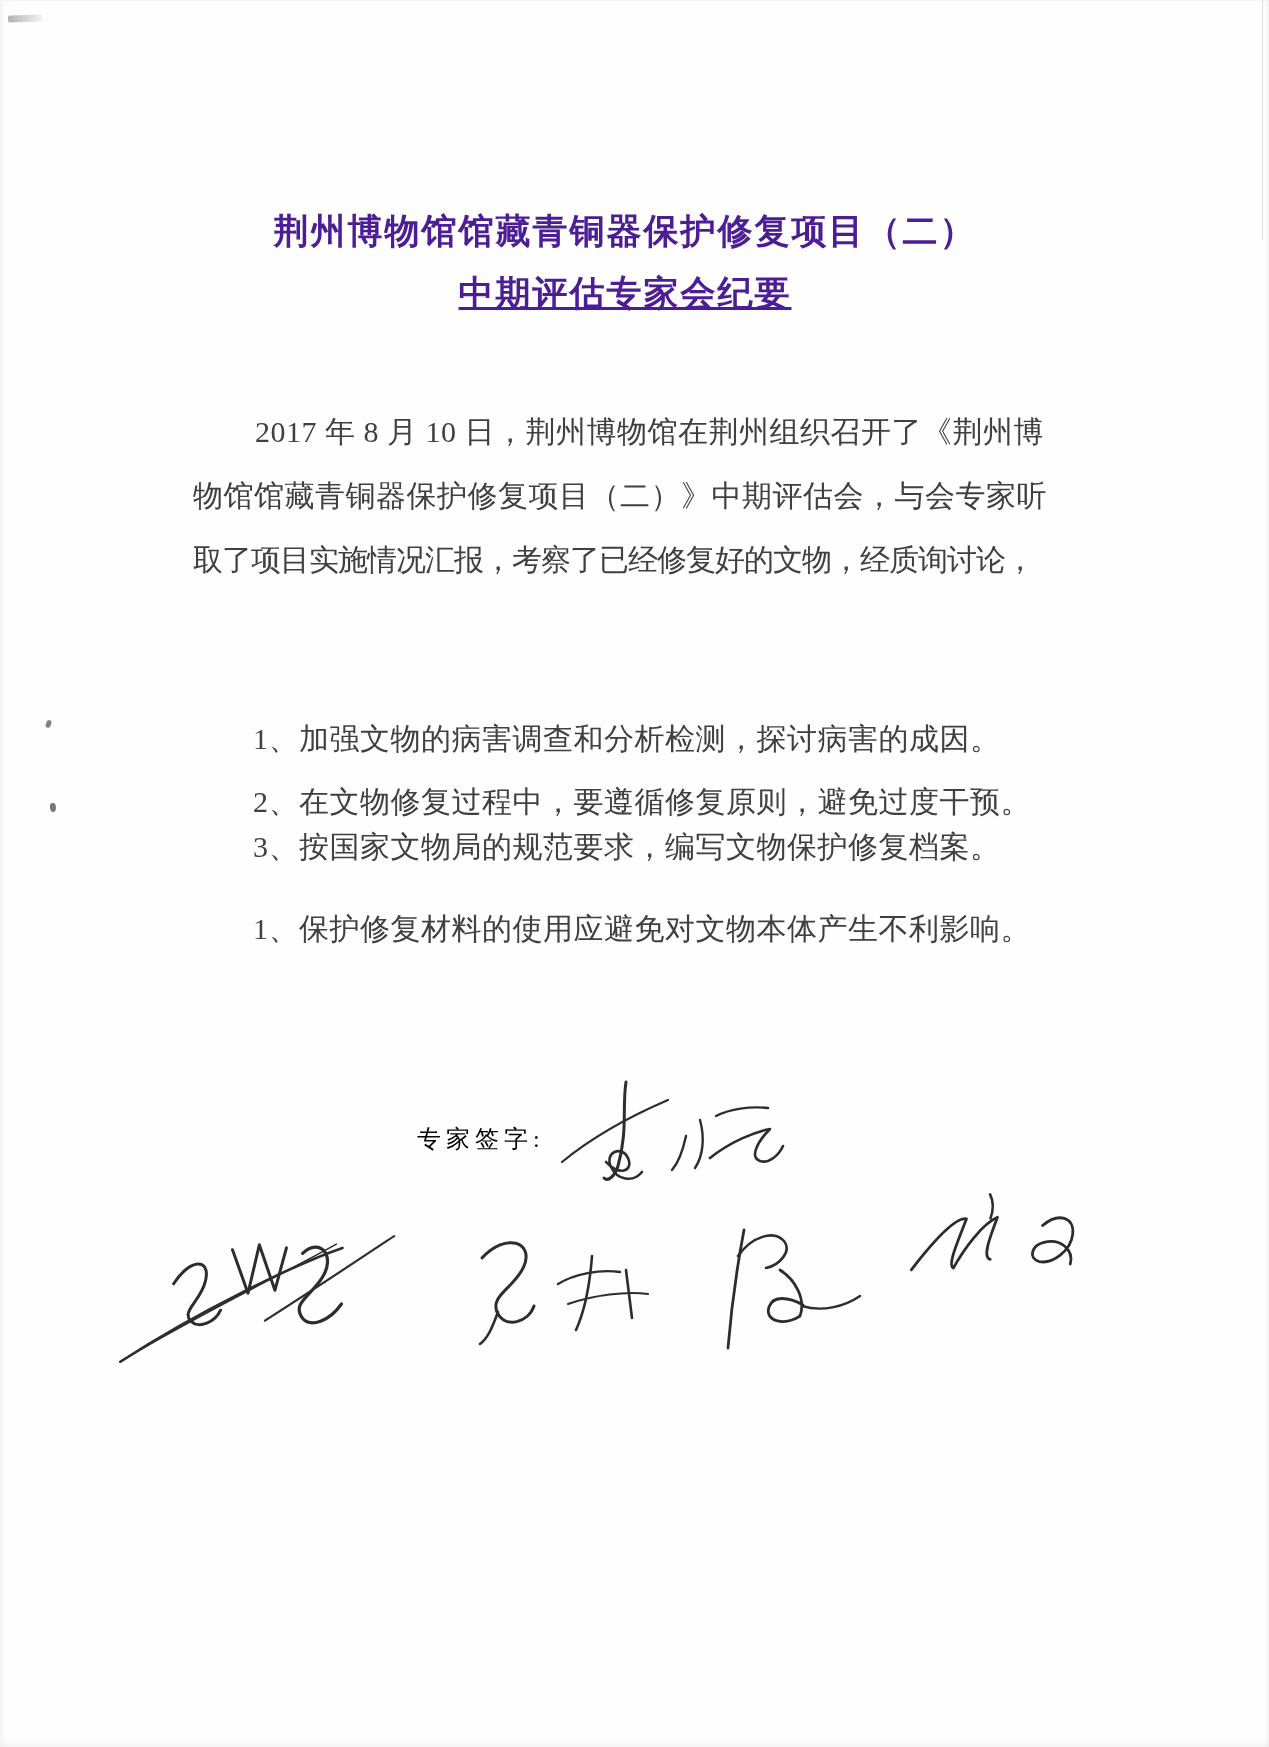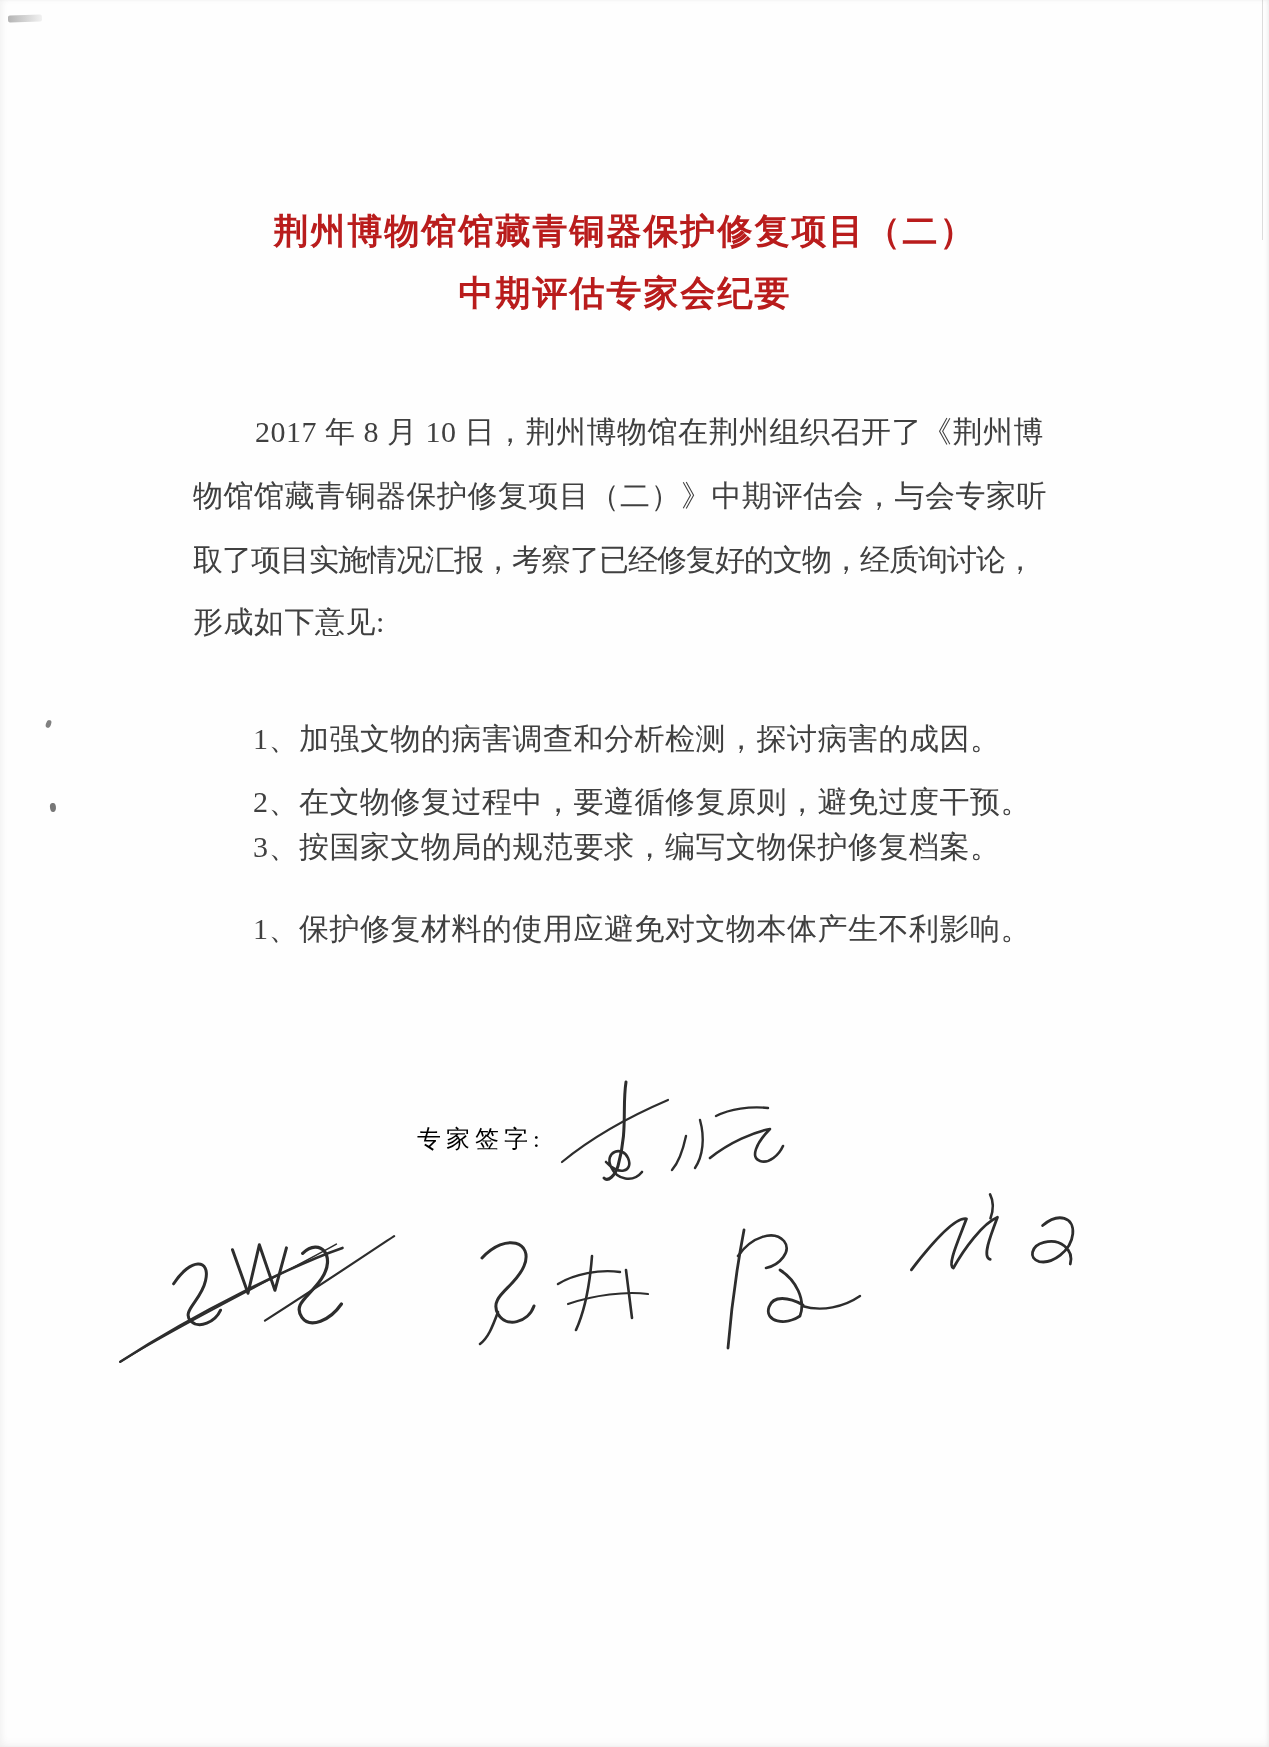--- a/index.html
+++ b/index.html
@@ -17,24 +17,24 @@
     position:absolute;top:0;right:6px;width:1px;height:240px;
     background:rgba(120,120,120,0.25);
   }
   .title{
     position:absolute;left:0;width:1250px;
     text-align:center;
     font-family:"Liberation Sans","DejaVu Sans",sans-serif;
     font-weight:bold;
     font-size:35px;
     letter-spacing:2px;
-    color:#b91c1c;
+    color:#4c1d95;
   }
   .title1{top:208px;}
-  .title2{top:270px;}
+  .title2{top:270px;text-decoration:underline;}
   .bodyline{
     position:absolute;left:193px;width:840px;
     font-size:30px;
     color:#404040;
     letter-spacing:0.5px;
     white-space:nowrap;
   }
   .indent{padding-left:62px;font-family:Liberation Serif, serif;}
   .listline{
     position:absolute;left:253px;width:790px;
@@ -73,21 +73,20 @@
 
   <div class="smudge-topleft"></div>
   <div class="right-edge-line"></div>
 
   <div class="title title1">荆州博物馆馆藏青铜器保护修复项目（二）</div>
   <div class="title title2">中期评估专家会纪要</div>
 
   <div class="bodyline indent" style="top:412px">2017 年 8 月 10 日，荆州博物馆在荆州组织召开了《荆州博</div>
   <div class="bodyline" style="top:540px;letter-spacing:-1px">取了项目实施情况汇报，考察了已经修复好的文物，经质询讨论，</div>
   <div class="bodyline" style="top:476px">物馆馆藏青铜器保护修复项目（二）》中期评估会，与会专家听</div>
-  <div class="bodyline" style="top:602px">形成如下意见:</div>
 
   <div class="listline" style="top:678px">1、加强文物的病害调查和分析检测，探讨病害的成因。</div>
   <div class="listline" style="top:741px">2、在文物修复过程中，要遵循修复原则，避免过度干预。</div>
   <div class="listline" style="top:786px">3、按国家文物局的规范要求，编写文物保护修复档案。</div>
   <div class="listline" style="top:868px">1、保护修复材料的使用应避免对文物本体产生不利影响。</div>
 
   <div class="sig-label">专家签字:</div>
 
   <div class="sig" style="left:548px;top:1078px">
     <svg width="240" height="125" viewBox="0 0 240 125">

